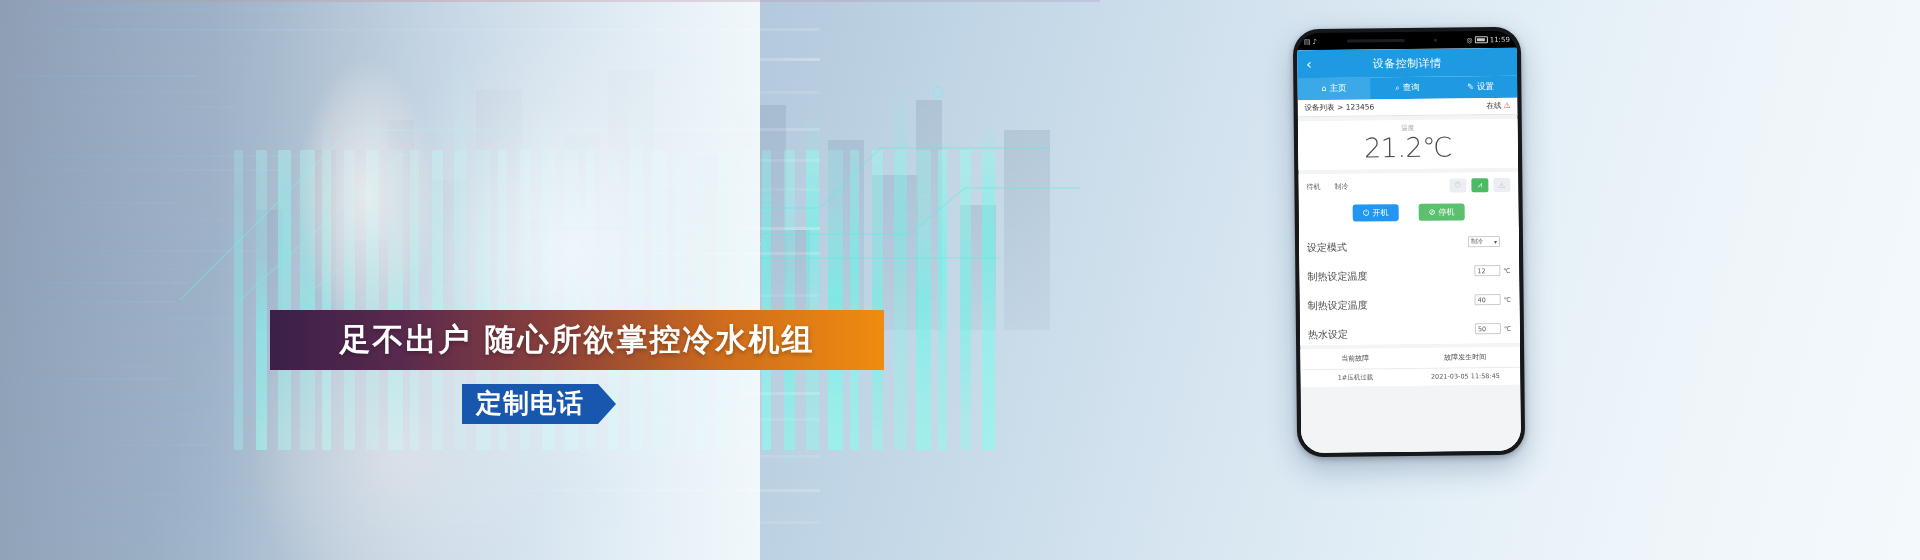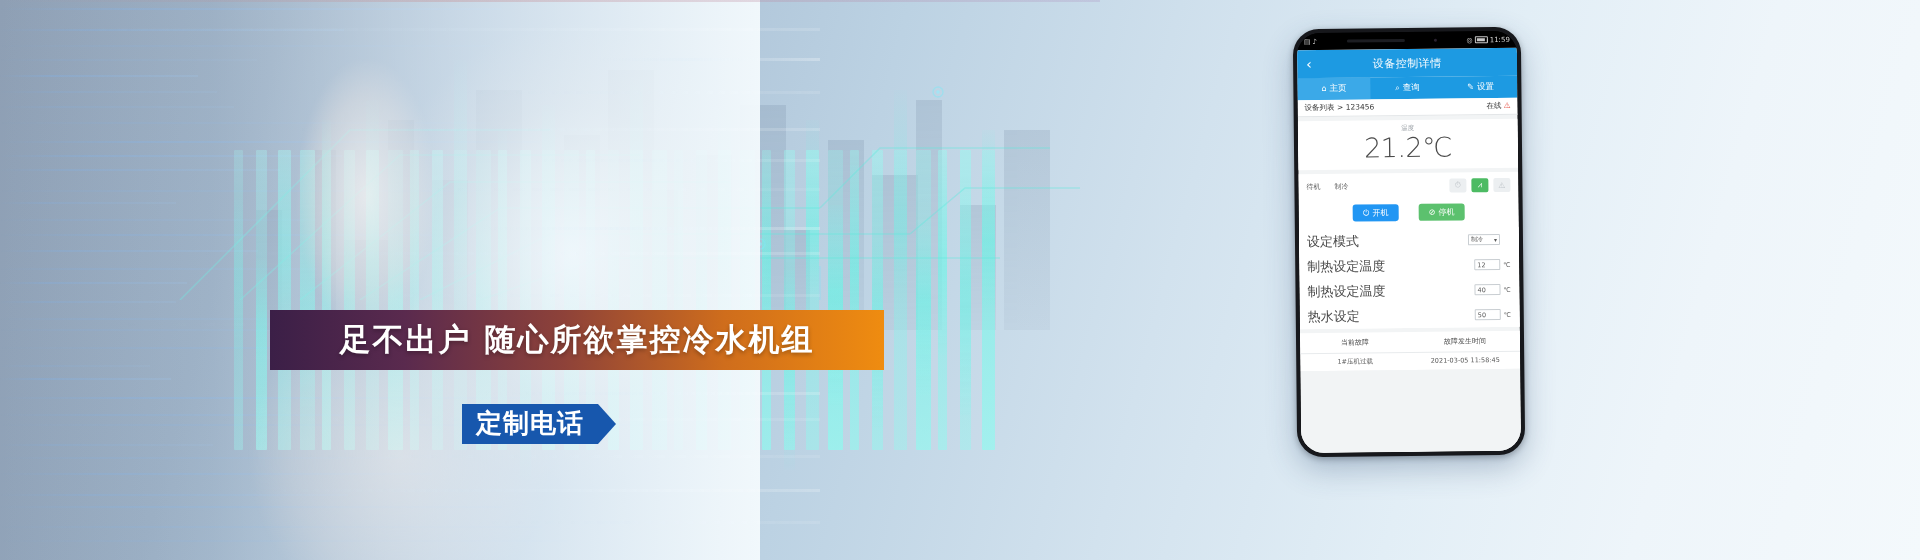--- a/index.html
+++ b/index.html
@@ -64,21 +64,21 @@
   .subline { position: absolute; left: 0; top: 258px; width: 1060px; text-align: center;
     font-size: 30px; color: #1d3f6b; letter-spacing: 3px; font-weight: 400;
     text-shadow: 0 1px 2px rgba(255,255,255,.85); }
 
   .ribbon { position: absolute; left: 270px; top: 310px; width: 614px; height: 60px;
     background: linear-gradient(90deg, #3b1f47 0%, #5a2a4e 22%, #8e4239 48%, #cf6d1c 74%, #ef8c10 100%);
     display: flex; align-items: center; justify-content: center; }
   .ribbon span { font-size: 31px; font-weight: 800; color: #fff; letter-spacing: 2px;
     text-shadow: 0 2px 4px rgba(0,0,0,.30); }
 
-  .phone-row { position: absolute; left: 0; top: 404px; width: 1060px;
+  .phone-row { position: absolute; left: 0; top: 384px; width: 1060px;
     display: flex; align-items: center; justify-content: center; gap: 0; }
   .tel-tag { position: relative; background: #1757ad; color: #fff; font-size: 26px; font-weight: 700;
     padding: 5px 14px 6px 14px; letter-spacing: 1px; line-height: 1.1; }
   .tel-tag::after { content: ""; position: absolute; left: 100%; top: 0; width: 0; height: 0;
     border-top: 20px solid transparent; border-bottom: 20px solid transparent; border-left: 18px solid #1757ad; }
   .tel-num { margin-left: 34px; font-size: 46px; font-weight: 900; color: #1757ad; letter-spacing: 0px;
     font-family: "DejaVu Sans", "Liberation Sans", sans-serif;
     text-shadow: 1px 1px 0 #fff, -1px -1px 0 #fff, 1px -1px 0 #fff, -1px 1px 0 #fff, 2px 3px 4px rgba(40,70,120,.28); }
 
   
@@ -131,21 +131,21 @@
   .mi.on { background: #4cbb63; color: #fff; }
 
   .btn-row { display: flex; justify-content: center; gap: 20px; padding: 5px 0 7px; }
   .btn { min-width: 46px; padding: 3px 9px; border-radius: 3px; color: #fff; font-size: 8px;
     display: flex; align-items: center; justify-content: center; gap: 3px; border: none; }
   .btn.on { background: #2196f3; }
   .btn.off { background: #5cc16e; }
 
   .set-list { background: #fff; }
   .set-row { display: flex; align-items: center; padding: 3.5px 8px; }
-  .set-label { font-size: 13px; color: #4a4a4a; }
+  .set-label { font-size: 10px; color: #4a4a4a; margin-top: 8px; }
   .set-ctrl { margin-left: auto; display: flex; align-items: center; gap: 3px; }
   .sel { width: 32px; height: 11px; border: 1px solid #c9ced2; background: #fff; border-radius: 1px;
     font-size: 6px; color: #5a5a5a; display: flex; align-items: center; justify-content: space-between; padding: 0 2px; }
   .inp { width: 26px; height: 11px; border: 1px solid #c9ced2; background: #fff; border-radius: 1px;
     font-size: 6.5px; color: #5a5a5a; display: flex; align-items: center; padding: 0 2px; }
   .unit { font-size: 6.5px; color: #6a6a6a; width: 8px; }
 
   .fault { background: #fff; margin-top: 4px; }
   .fault-head { display: flex; padding: 5px 0; border-bottom: 1px solid #e8ebed; }
   .fault-head div { flex: 1; text-align: center; font-size: 7px; color: #4a4a4a; }

